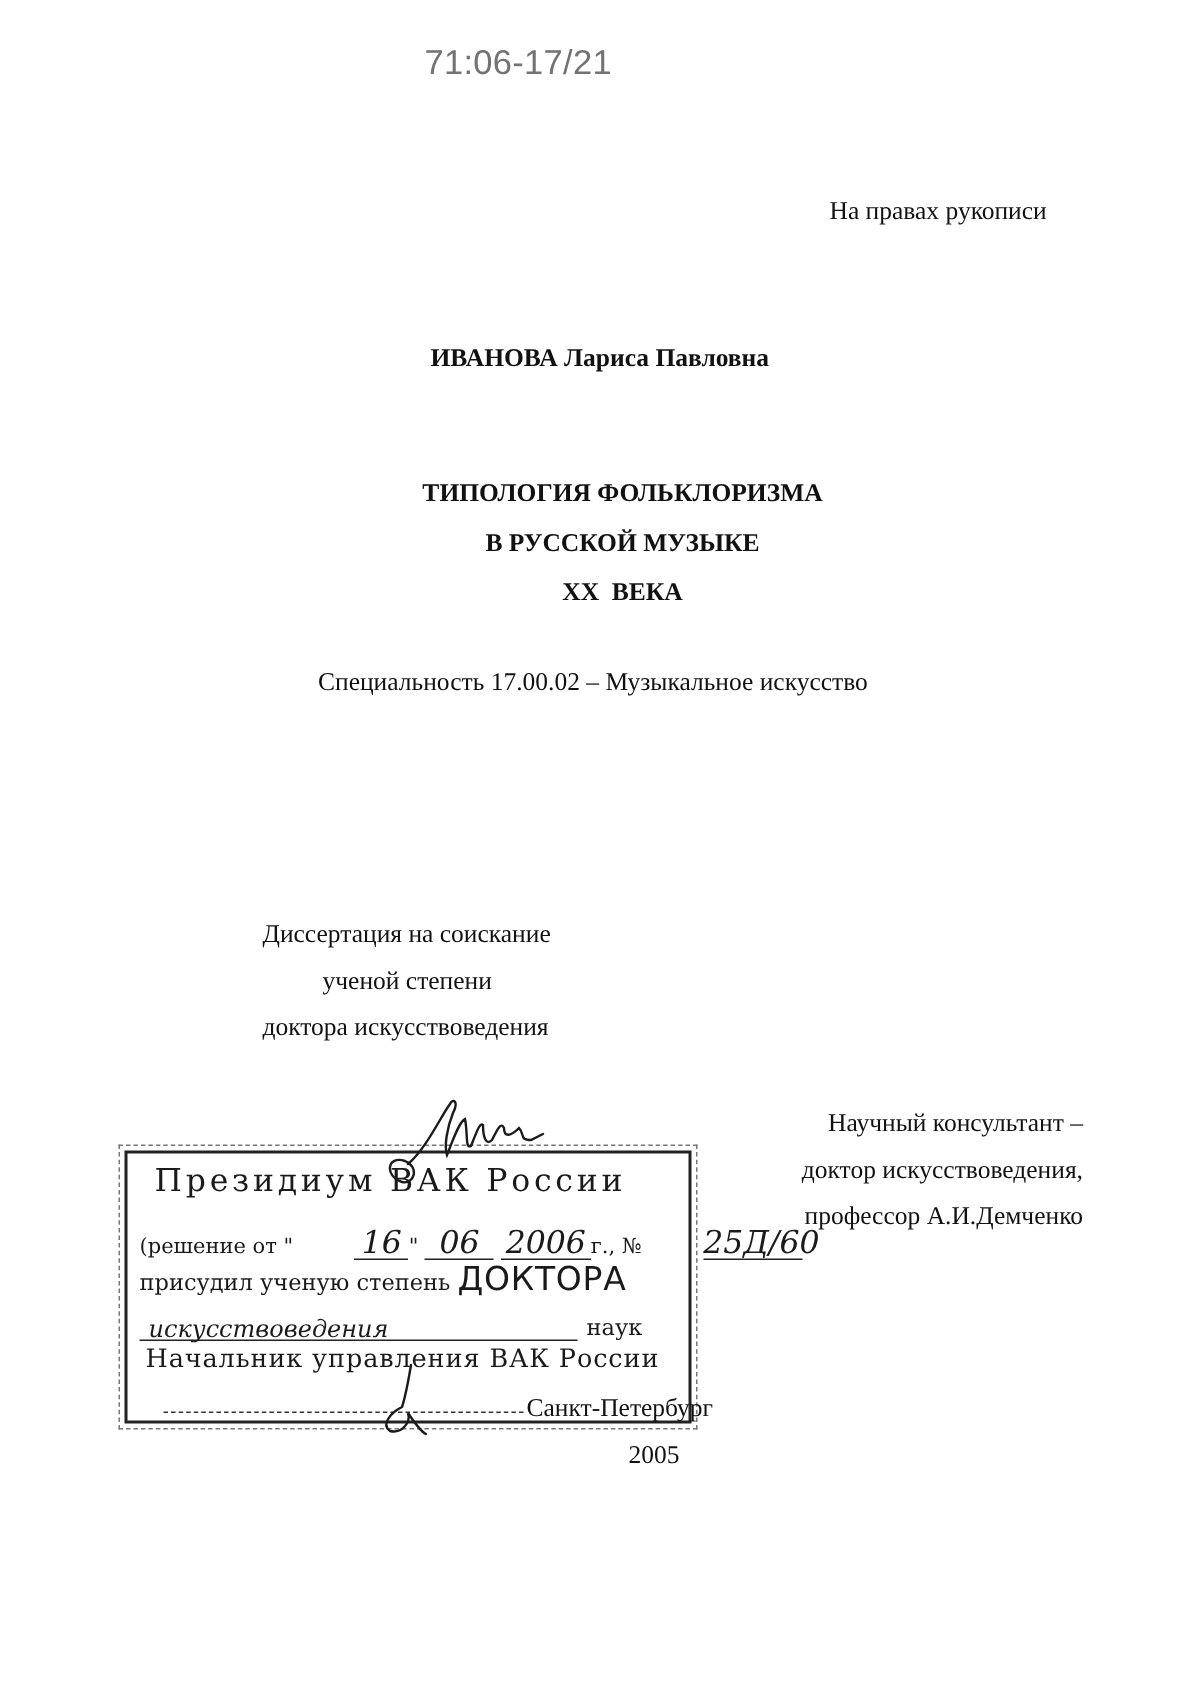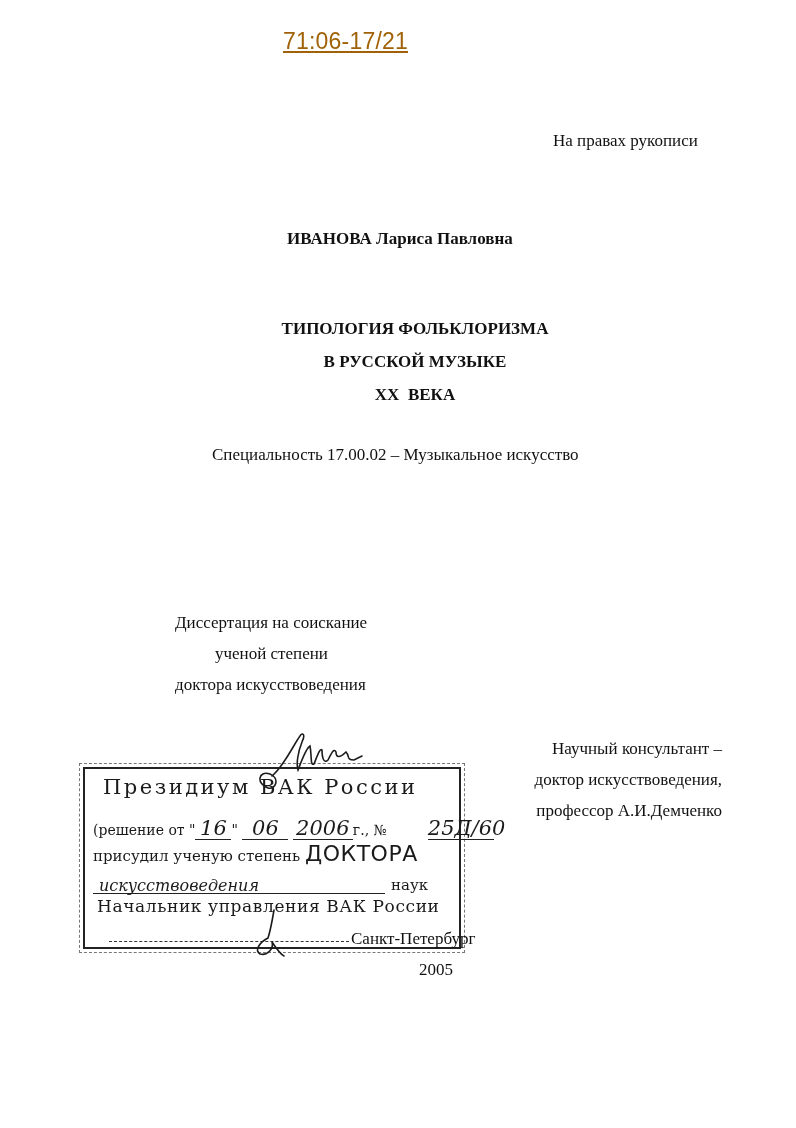--- a/index.html
+++ b/index.html
@@ -13,23 +13,22 @@
       position: relative;
       overflow: hidden;
       color: #111;
       font-family: "Liberation Serif", "DejaVu Serif", serif;
     }
     .abs { position: absolute; white-space: nowrap; }
     .catalog-number {
       left: 283px; top: 28px;
       font-family: "Liberation Sans", "DejaVu Sans", sans-serif;
       font-size: 23px;
-      color: #a16207;
+      color: #737373;
       letter-spacing: 0.2px;
-      text-decoration: underline;
     }
     .rights {
       left: 553px; top: 131px;
       font-size: 17px;
     }
     .author {
       left: 287px; top: 229px;
       font-size: 17px;
       font-weight: bold;
     }
@@ -186,21 +185,21 @@
 <div class="abs consultant">
   <div>Научный консультант –</div>
   <div>доктор искусствоведения,</div>
   <div>профессор А.И.Демченко</div>
 </div>
 
 <div class="stamp">
   <div class="stamp-line stamp-presidium">Президиум ВАК России</div>
 
   <div class="stamp-line stamp-decision">
-    <span>(решение от "</span><span class="handwriting hw-field" style="width:36px;">16</span><span>"</span>
+    <span>(решение от "</span><span class="handwriting hw-field" style="width:36px;margin-left:41px;">16</span><span>"</span>
     <span class="handwriting hw-field" style="width:46px;">06</span>
     <span class="handwriting hw-field" style="width:60px;">2006</span><span>г., №</span><span class="handwriting hw-field" style="width:66px;margin-left:41px;">25Д/60</span>
   </div>
 
   <div class="stamp-line stamp-awarded">
     <span>присудил ученую степень </span><span class="degree">ДОКТОРА</span>
   </div>
 
   <div class="stamp-line stamp-science">
     <span class="blank">

